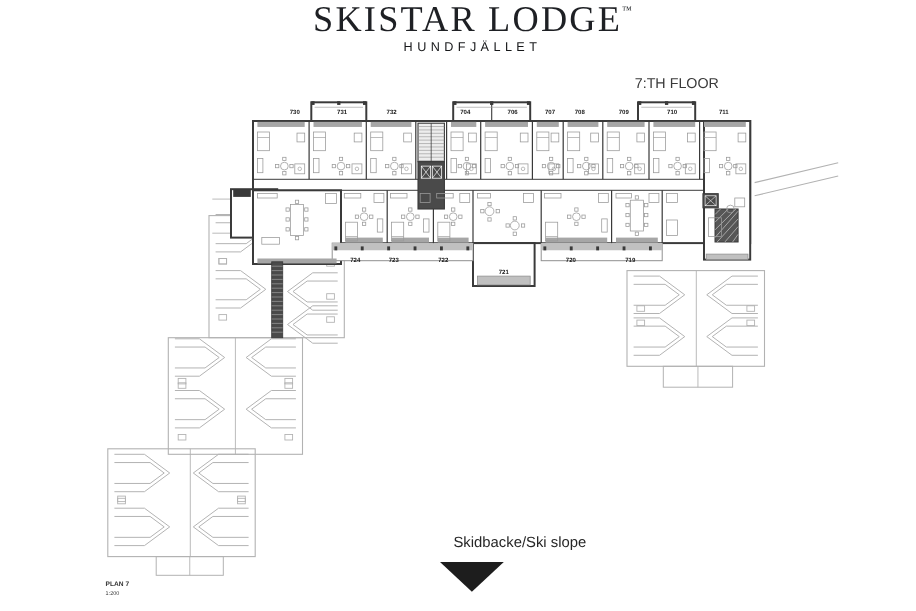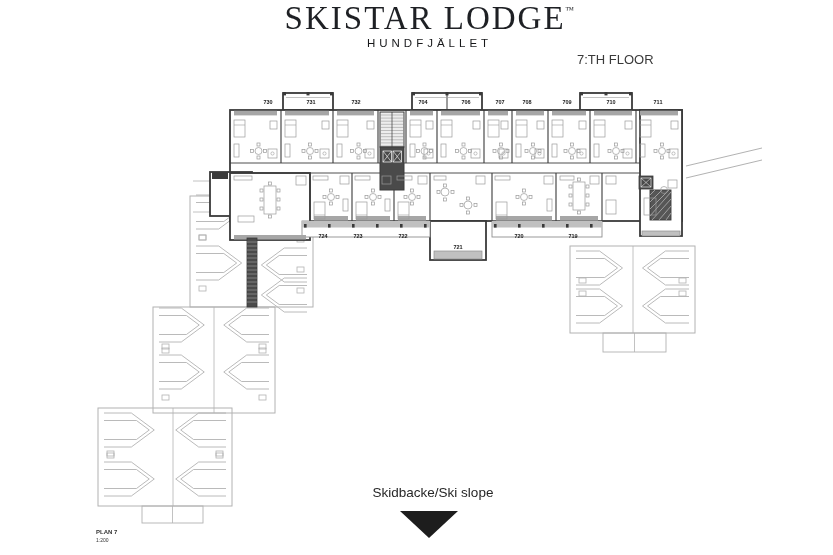--- a/index.html
+++ b/index.html
@@ -4,22 +4,22 @@
 <style>
   html,body{margin:0;padding:0;background:#fff}
   .canvas{position:relative;width:833px;height:555px;background:#fff;overflow:hidden;
           font-family:"Liberation Sans",sans-serif;}
   .plan-svg{position:absolute;left:0;top:0}
   .brand{position:absolute;top:2px;left:0;right:0;text-align:center;padding-left:26px}
   .brand-title{font-family:"Liberation Serif","DejaVu Serif",serif;font-size:33px;
                letter-spacing:2px;color:#1e2024;line-height:1.02;white-space:nowrap}
   .brand-tm{font-size:9px;letter-spacing:0;vertical-align:super;position:relative;top:-4px}
   .brand-sub{margin-top:1px;font-size:11.5px;font-weight:normal;letter-spacing:4px;color:#17181a}
-  .floor-label{position:absolute;left:577px;top:52px;font-size:13px;color:#3a3a3a}
-  .slope-label{position:absolute;left:333px;top:485px;width:200px;text-align:center;
+  .floor-label{position:absolute;left:577px;top:68px;font-size:13px;color:#3a3a3a}
+  .slope-label{position:absolute;left:333px;top:485px;width:200px;text-align:right;
                font-size:13.5px;color:#272727}
   .triangle{position:absolute;left:400px;top:511px;width:0;height:0;
             border-left:29px solid transparent;border-right:29px solid transparent;
             border-top:27px solid #1d1d1d}
   .plan-meta{position:absolute;left:96px;top:529px;color:#333;line-height:1.25}
   .plan-meta .name{font-size:6px;font-weight:bold}
   .plan-meta .scale{font-size:5px}
 </style>
 </head>
 <body>

